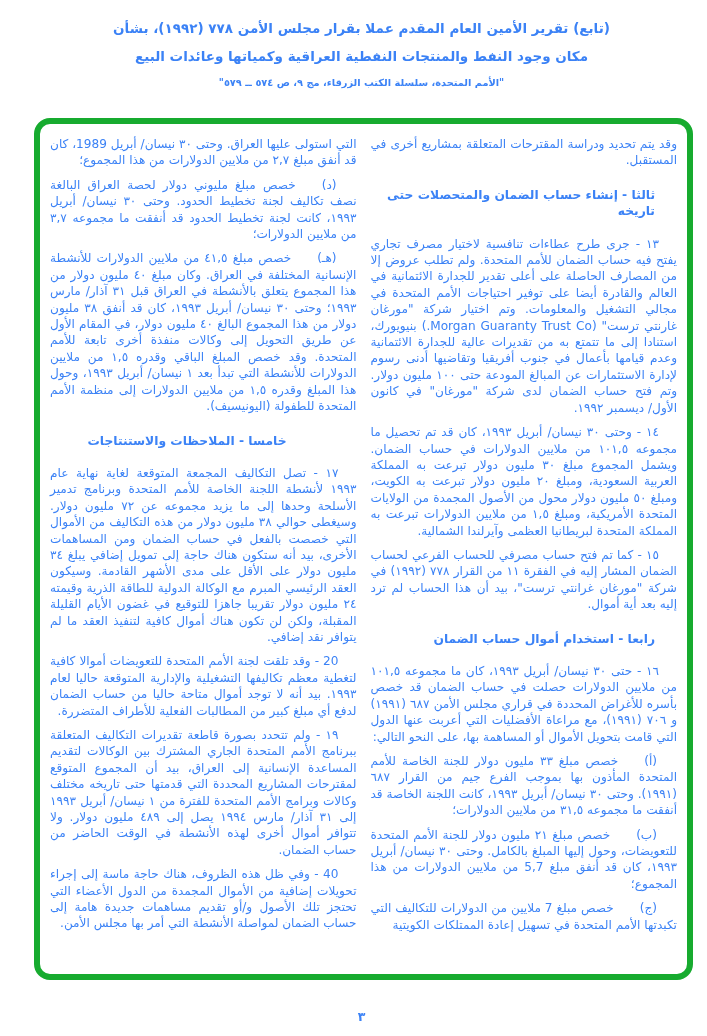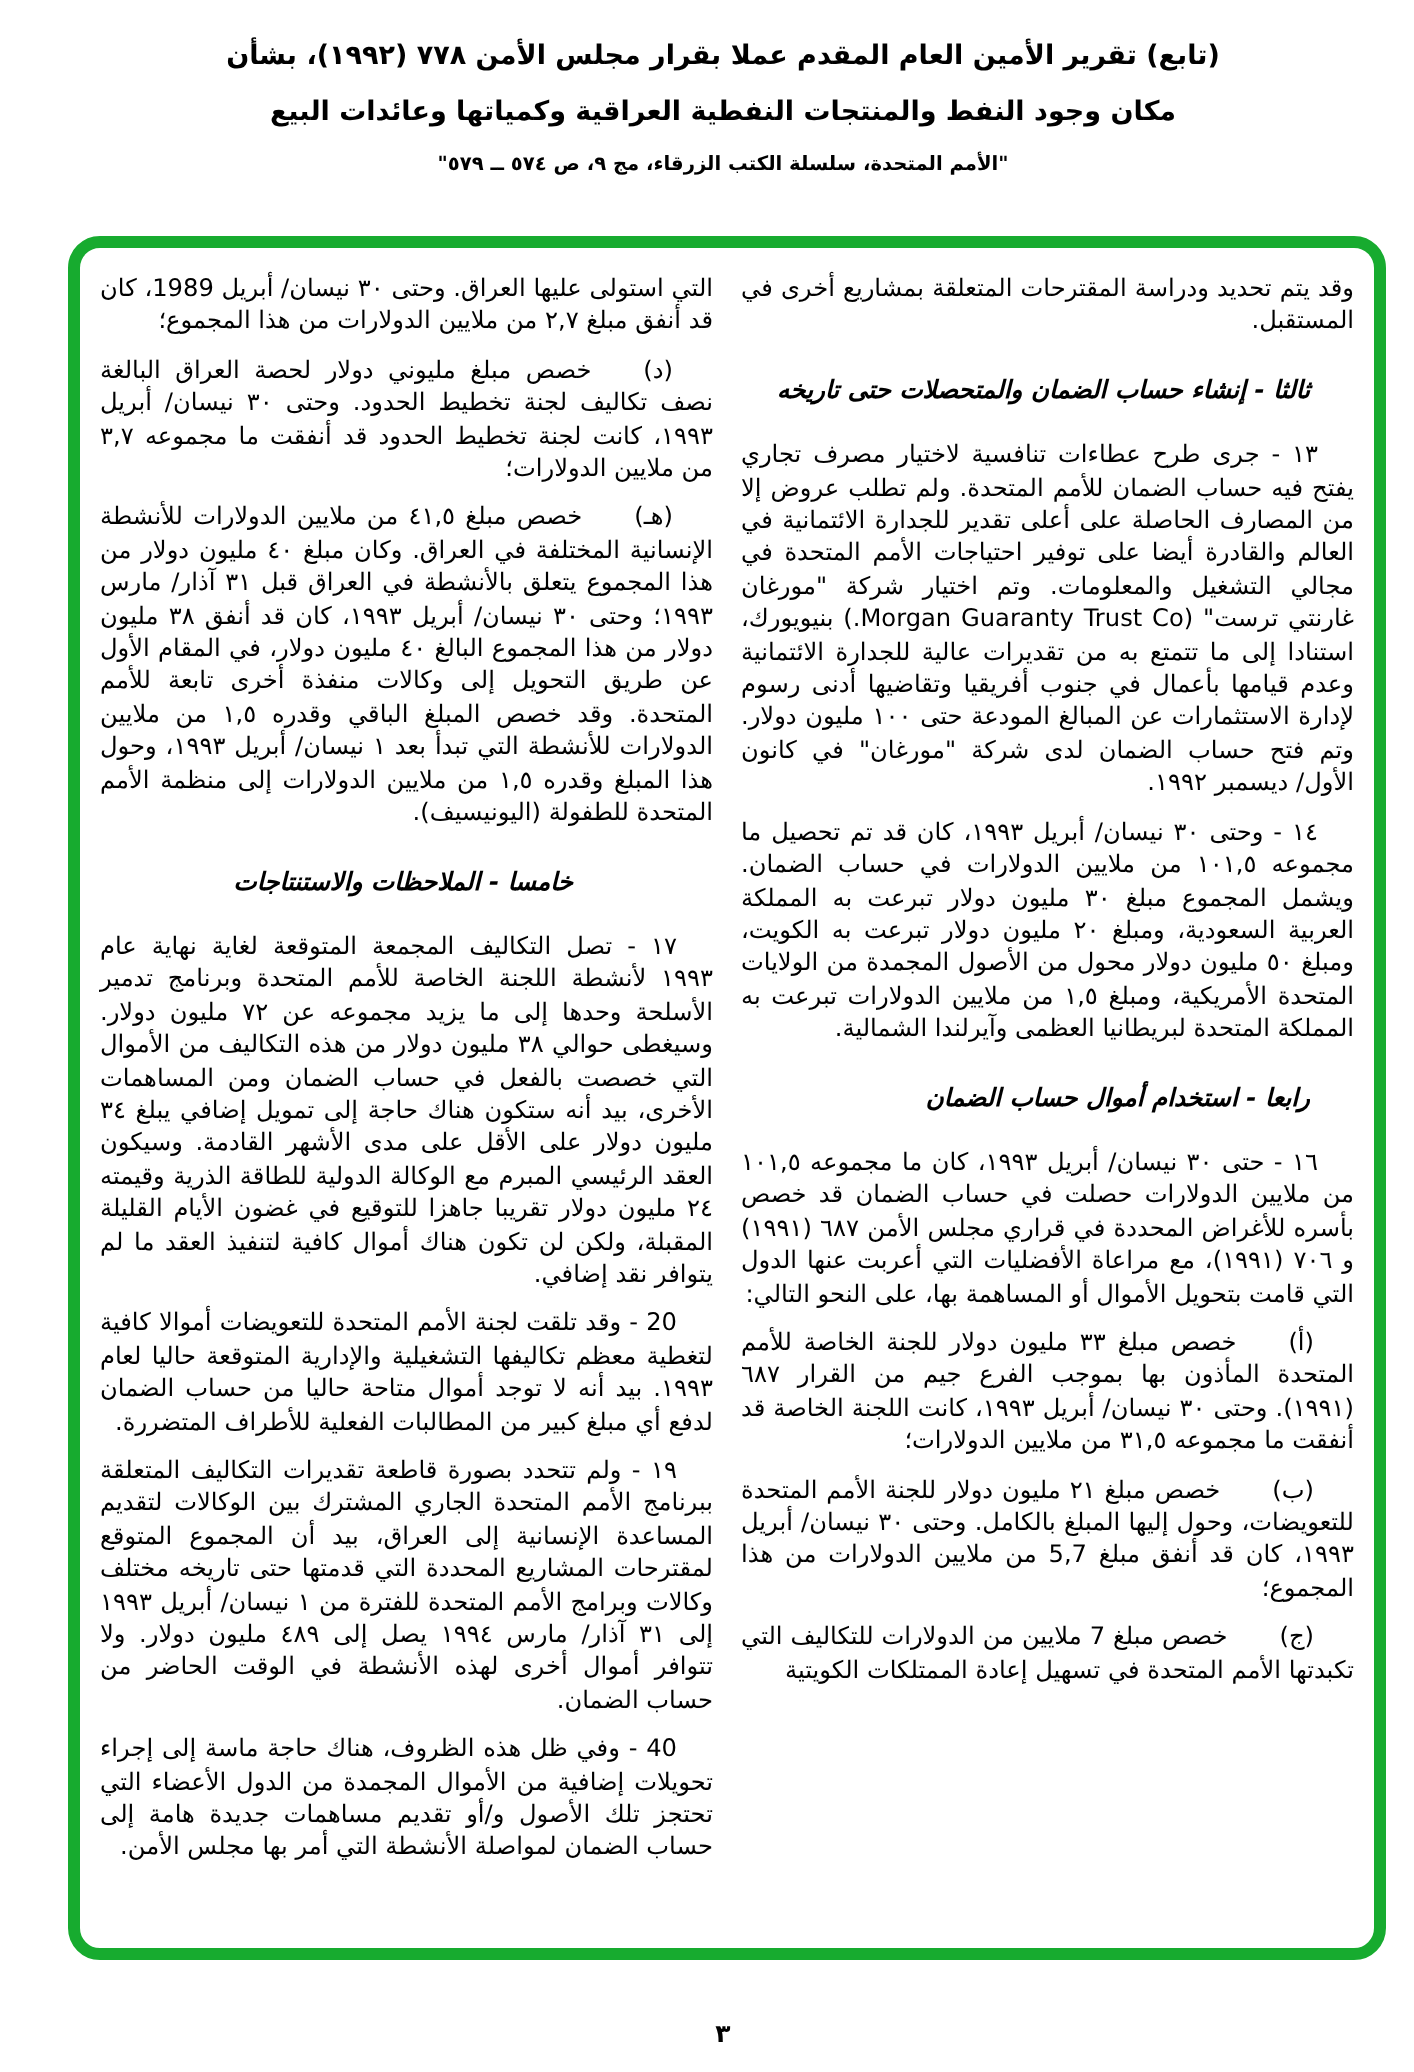--- a/index.html
+++ b/index.html
@@ -6,21 +6,21 @@
     margin: 0;
     padding: 0;
     background: #ffffff;
   }
   .page {
     position: relative;
     width: 691px;
     height: 1036px;
     background: #ffffff;
     font-family: "DejaVu Sans", sans-serif;
-    color: #000000;
+    color: #3b82f6;
     overflow: hidden;
     direction: rtl;
   }
   
   .header {
     position: absolute;
     top: 22px;
     left: 0;
     right: 0;
     text-align: center;
@@ -68,21 +68,20 @@
   .item-gap {
     display: inline-block;
     width: 26px;
   }
   .heading {
     font-weight: bold;
     text-align: right;
     text-indent: 0;
     margin: 18px 0 16px 0;
     font-size: 12.3px;
-    font-style: italic;
   }
   .indent-sm { padding-right: 22px; }
   .indent-lg { padding-right: 70px; }
   
   .page-number {
     position: absolute;
     bottom: 12px;
     left: 0;
     right: 0;
     text-align: center;
@@ -102,20 +101,21 @@
   </div>
 
   <div class="frame" style="border-color: rgb(23, 171, 47);">
     <div class="columns">
 
       <div class="col">
         <p class="para cont">وقد يتم تحديد ودراسة المقترحات المتعلقة بمشاريع أخرى في المستقبل.</p>
         <p class="para heading indent-sm">ثالثا - إنشاء حساب الضمان والمتحصلات حتى تاريخه</p>
         <p class="para num">١٣ - جرى طرح عطاءات تنافسية لاختيار مصرف تجاري يفتح فيه حساب الضمان للأمم المتحدة. ولم تطلب عروض إلا من المصارف الحاصلة على أعلى تقدير للجدارة الائتمانية في العالم والقادرة أيضا على توفير احتياجات الأمم المتحدة في مجالي التشغيل والمعلومات. وتم اختيار شركة "مورغان غارنتي ترست" (Morgan Guaranty Trust Co.) بنيويورك، استنادا إلى ما تتمتع به من تقديرات عالية للجدارة الائتمانية وعدم قيامها بأعمال في جنوب أفريقيا وتقاضيها أدنى رسوم لإدارة الاستثمارات عن المبالغ المودعة حتى ١٠٠ مليون دولار. وتم فتح حساب الضمان لدى شركة "مورغان" في كانون الأول/ ديسمبر ١٩٩٢.</p>
         <p class="para num">١٤ - وحتى ٣٠ نيسان/ أبريل ١٩٩٣، كان قد تم تحصيل ما مجموعه ١٠١,٥ من ملايين الدولارات في حساب الضمان. ويشمل المجموع مبلغ ٣٠ مليون دولار تبرعت به المملكة العربية السعودية، ومبلغ ٢٠ مليون دولار تبرعت به الكويت، ومبلغ ٥٠ مليون دولار محول من الأصول المجمدة من الولايات المتحدة الأمريكية، ومبلغ ١,٥ من ملايين الدولارات تبرعت به المملكة المتحدة لبريطانيا العظمى وآيرلندا الشمالية.</p>
+        <p class="para num">١٥ - كما تم فتح حساب مصرفي للحساب الفرعي لحساب الضمان المشار إليه في الفقرة ١١ من القرار ٧٧٨ (١٩٩٢) في شركة "مورغان غرانتي ترست"، بيد أن هذا الحساب لم ترد إليه بعد أية أموال.</p>
         <p class="para heading indent-sm">رابعا - استخدام أموال حساب الضمان</p>
         <p class="para num">١٦ - حتى ٣٠ نيسان/ أبريل ١٩٩٣، كان ما مجموعه ١٠١,٥ من ملايين الدولارات حصلت في حساب الضمان قد خصص بأسره للأغراض المحددة في قراري مجلس الأمن ٦٨٧ (١٩٩١) و ٧٠٦ (١٩٩١)، مع مراعاة الأفضليات التي أعربت عنها الدول التي قامت بتحويل الأموال أو المساهمة بها، على النحو التالي:</p>
         <p class="para item"><span>(أ)</span><span class="item-gap"></span><span>خصص مبلغ ٣٣ مليون دولار للجنة الخاصة للأمم المتحدة المأذون بها بموجب الفرع جيم من القرار ٦٨٧ (١٩٩١). وحتى ٣٠ نيسان/ أبريل ١٩٩٣، كانت اللجنة الخاصة قد أنفقت ما مجموعه ٣١,٥ من ملايين الدولارات؛</span></p>
         <p class="para item"><span>(ب)</span><span class="item-gap"></span><span>خصص مبلغ ٢١ مليون دولار للجنة الأمم المتحدة للتعويضات، وحول إليها المبلغ بالكامل. وحتى ٣٠ نيسان/ أبريل ١٩٩٣، كان قد أنفق مبلغ 5,7 من ملايين الدولارات من هذا المجموع؛</span></p>
         <p class="para item"><span>(ج)</span><span class="item-gap"></span><span>خصص مبلغ 7 ملايين من الدولارات للتكاليف التي تكبدتها الأمم المتحدة في تسهيل إعادة الممتلكات الكويتية</span></p>
       </div>
 
       <div class="col">
         <p class="para cont">التي استولى عليها العراق. وحتى ٣٠ نيسان/ أبريل 1989، كان قد أنفق مبلغ ٢,٧ من ملايين الدولارات من هذا المجموع؛</p>
         <p class="para item"><span>(د)</span><span class="item-gap"></span><span>خصص مبلغ مليوني دولار لحصة العراق البالغة نصف تكاليف لجنة تخطيط الحدود. وحتى ٣٠ نيسان/ أبريل ١٩٩٣، كانت لجنة تخطيط الحدود قد أنفقت ما مجموعه ٣,٧ من ملايين الدولارات؛</span></p>

